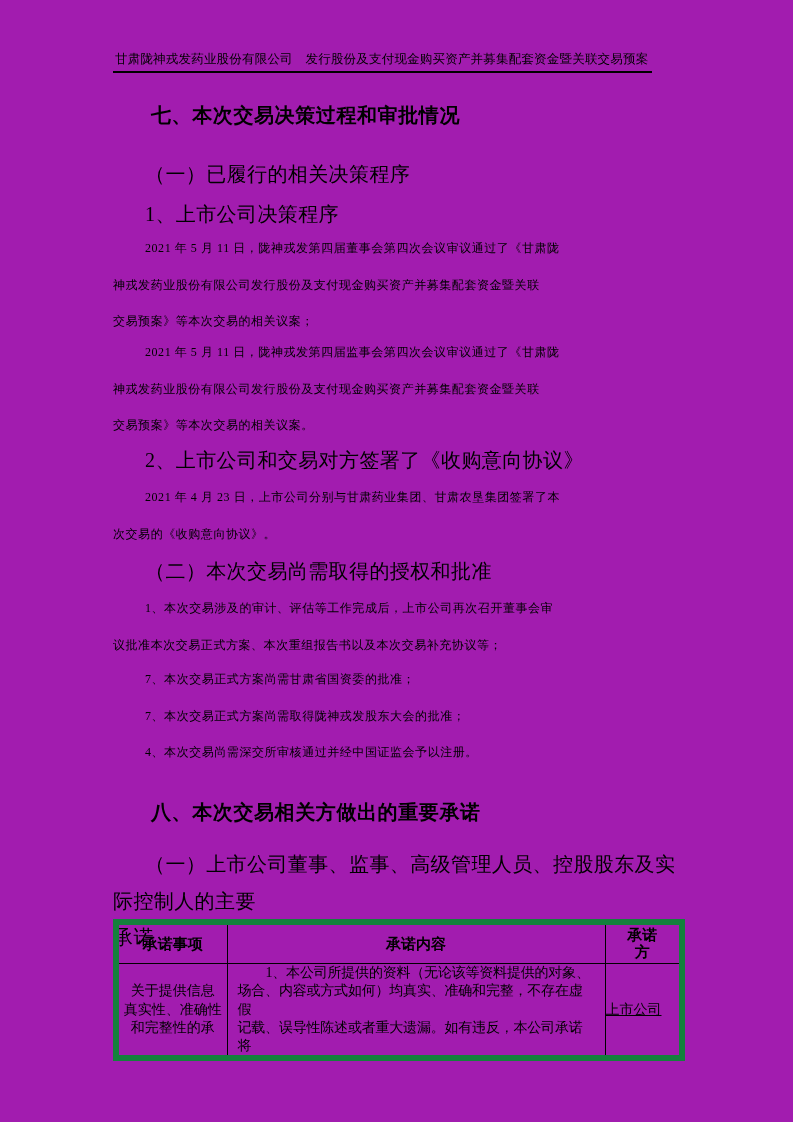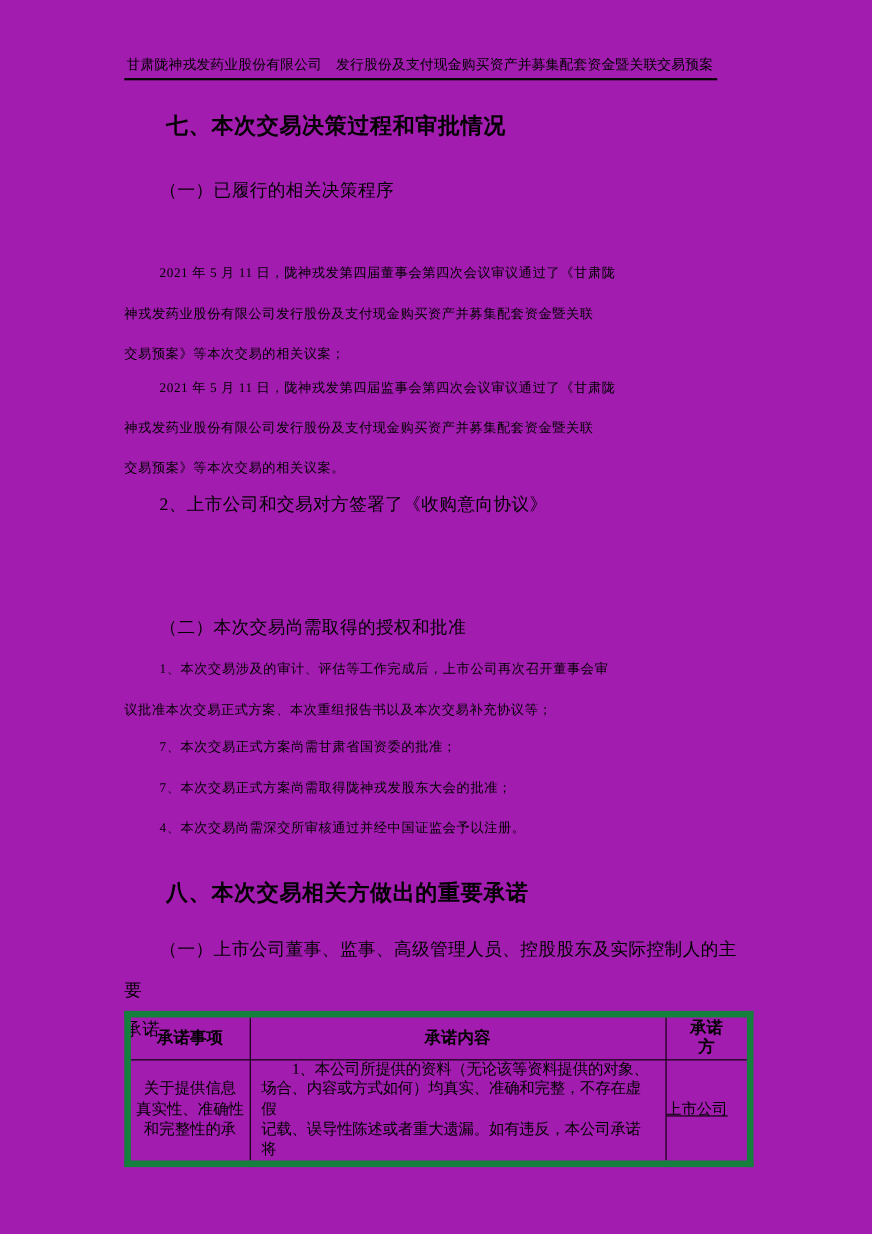--- a/index.html
+++ b/index.html
@@ -33,21 +33,21 @@
     font-weight: 700;
     font-size: 20px;
     line-height: 26px;
     text-indent: 38px;
     letter-spacing: 0.6px;
   }
   .h1.sec7 { top: 102px; }
   .h1.sec8 { top: 799px; font-family: Liberation Serif, serif; }
 
   .kai {
-    font-size: 16px;
+    font-size: 20px;
     line-height: 36.6px;
     text-indent: 32px;
     white-space: pre-line;
     letter-spacing: 0.4px;
   }
   .para {
     font-size: 12px;
     line-height: 36.6px;
     text-indent: 32px;
     white-space: pre-line;
@@ -92,29 +92,32 @@
 
 <div class="page">
 
   <div class="abs doc-header">
     <span class="hdr-text">甘肃陇神戎发药业股份有限公司　发行股份及支付现金购买资产并募集配套资金暨关联交易预案</span>
   </div>
 
   <div class="abs h1 sec7">七、本次交易决策过程和审批情况</div>
 
   <div class="abs kai" style="top:156px">（一）已履行的相关决策程序</div>
+  <div class="abs kai" style="top:196px">1、上市公司决策程序</div>
 
   <div class="abs para" style="top:230px">2021 年 5 月 11 日，陇神戎发第四届董事会第四次会议审议通过了《甘肃陇
 神戎发药业股份有限公司发行股份及支付现金购买资产并募集配套资金暨关联
 交易预案》等本次交易的相关议案；</div>
   <div class="abs para" style="top:334px">2021 年 5 月 11 日，陇神戎发第四届监事会第四次会议审议通过了《甘肃陇
 神戎发药业股份有限公司发行股份及支付现金购买资产并募集配套资金暨关联
 交易预案》等本次交易的相关议案。</div>
 
   <div class="abs kai" style="top:442px">2、上市公司和交易对方签署了《收购意向协议》</div>
+  <div class="abs para" style="top:479px">2021 年 4 月 23 日，上市公司分别与甘肃药业集团、甘肃农垦集团签署了本
+次交易的《收购意向协议》。</div>
 
   <div class="abs kai" style="top:553px">（二）本次交易尚需取得的授权和批准</div>
 
   <div class="abs para" style="top:590px">1、本次交易涉及的审计、评估等工作完成后，上市公司再次召开董事会审
 议批准本次交易正式方案、本次重组报告书以及本次交易补充协议等；</div>
   <div class="abs para" style="top:661px">7、本次交易正式方案尚需甘肃省国资委的批准；</div>
   <div class="abs para" style="top:698px">7、本次交易正式方案尚需取得陇神戎发股东大会的批准；</div>
   <div class="abs para" style="top:734px">4、本次交易尚需深交所审核通过并经中国证监会予以注册。</div>
 
   <div class="abs h1 sec8">八、本次交易相关方做出的重要承诺</div>

